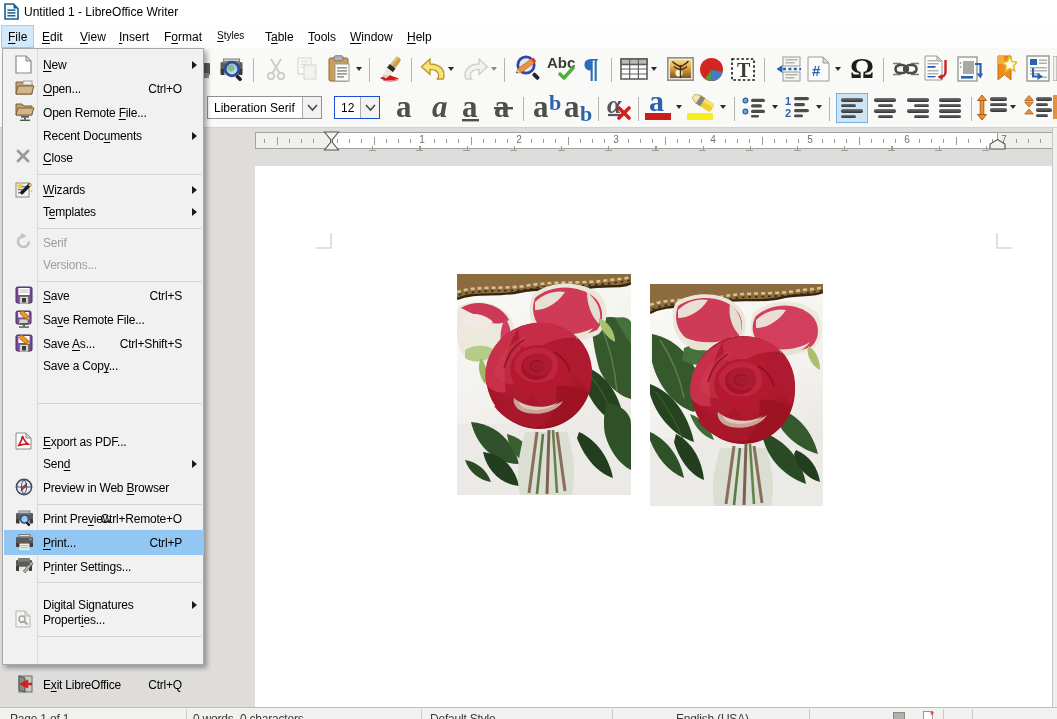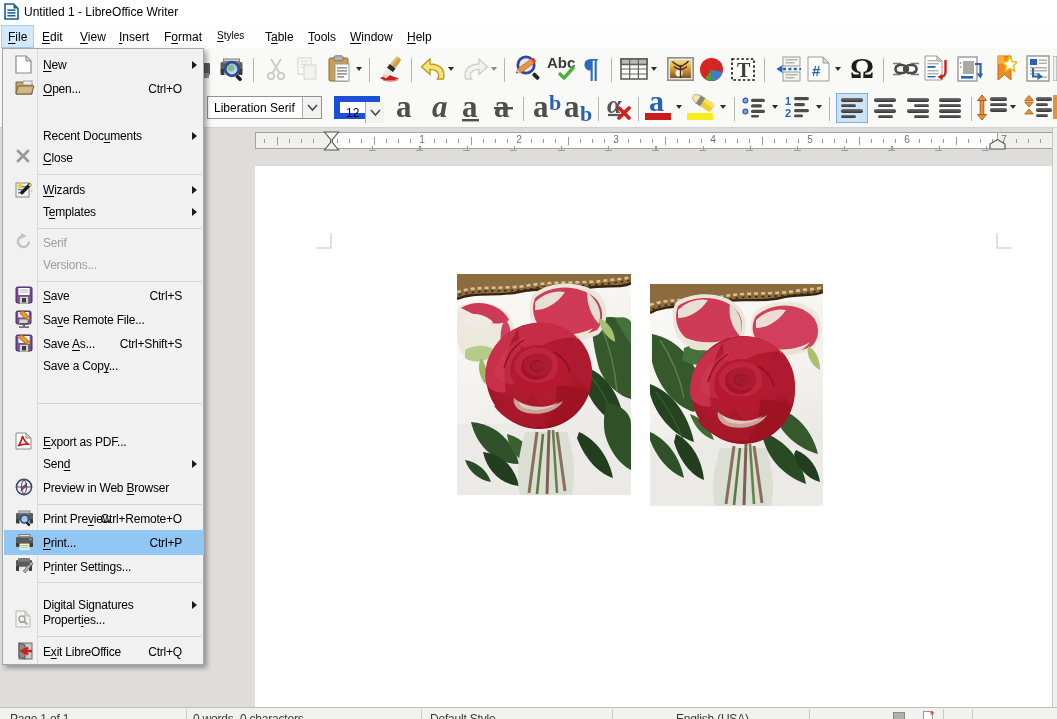--- a/index.html
+++ b/index.html
@@ -220,21 +220,21 @@
 <svg class="abs" style="left:1053px;top:56px" width="4" height="25" viewBox="0 0 4 25">
     <rect x="0" y="0" width="4" height="25" fill="#f0f0ed" stroke="#9a9a97"></rect>
   </svg>
 <div class="abs" style="left:207px;top:96px;width:115px;height:23px;background:#fff;border:1px solid #919191;">
 <div class="abs" style="left:6px;top:4px;font-size:12px;color:#000;">Liberation Serif</div>
 <div class="abs" style="left:94px;top:0;width:19px;height:21px;background:#f2f2f0;border-left:1px solid #adadaa;">
 <svg width="19" height="21" viewBox="0 0 19 21">
         <path d="M5 8 L9.5 13 L14 8" fill="none" stroke="#4a4a48" stroke-width="1.6"></path>
       </svg></div>
 </div>
-<div class="abs" style="left:334px;top:96px;width:46px;height:23px;background:#fff;border:6px solid #1d4ed8;">
+<div class="abs" style="left:334px;top:96px;width:46px;height:23px;background:#fff;border:1px solid #1d4ed8;">
 <div class="abs" style="left:6px;top:4px;font-size:12px;color:#000;">12</div>
 <div class="abs" style="left:25px;top:0;width:19px;height:21px;background:#f2f2f0;border-left:1px solid #adadaa;">
 <svg width="19" height="21" viewBox="0 0 19 21">
         <path d="M5 8 L9.5 13 L14 8" fill="none" stroke="#4a4a48" stroke-width="1.6"></path>
       </svg></div>
 </div>
 <svg class="abs" style="left:396px;top:94px" width="34" height="28" viewBox="0 0 34 28">
     <text x="0" y="23" font-family="Liberation Serif" font-weight="bold" font-size="31" fill="#4e4e4c">a</text>
   </svg>
 <svg class="abs" style="left:430px;top:94px" width="34" height="28" viewBox="0 0 34 28">
@@ -641,20 +641,30 @@
 </div>
 <div class="mrow" style="top:28.0px;">
 <div class="txt "><u>O</u>pen...</div>
 <div class="sc">Ctrl+O</div>
 <div class="abs" style="left:11px;top:2px;"><svg width="20" height="16" viewBox="0 0 20 16">
           <path d="M1 3 L7 3 L9 5 L17 5 L17 15 L1 15 Z" fill="#c3a375" stroke="#7a6138"></path>
           <rect x="8" y="2" width="9" height="4" fill="#efefec" stroke="#8a8a87" stroke-width="0.8"></rect>
           <path d="M3 7 L19 7 L16.5 15 L1 15 Z" fill="#d3b587" stroke="#7a6138"></path>
         </svg></div>
 </div>
+<div class="mrow" style="top:52.0px;">
+<div class="txt ">Open Remote <u>F</u>ile...</div>
+<div class="abs" style="left:11px;top:2px;"><svg width="21" height="18" viewBox="0 0 21 18">
+          <path d="M1 1 L7 1 L9 3 L17 3 L17 12 L1 12 Z" fill="#c3a375" stroke="#7a6138"></path>
+          <path d="M3 5 L19 5 L16.5 12 L1 12 Z" fill="#d3b587" stroke="#7a6138"></path>
+          <rect x="6" y="13" width="8" height="1.6" fill="#555"></rect>
+          <rect x="9" y="14.6" width="2" height="2" fill="#555"></rect>
+          <rect x="5" y="16.6" width="10" height="1.4" fill="#555"></rect>
+        </svg></div>
+</div>
 <div class="mrow" style="top:75.0px;">
 <div class="txt ">Recent Doc<u>u</u>ments</div>
 <div class="arr"></div>
 </div>
 <div class="mrow" style="top:97.0px;">
 <div class="txt "><u>C</u>lose</div>
 <div class="abs" style="left:11px;top:2px;"><svg width="16" height="16" viewBox="0 0 16 16">
           <g stroke="#9a9a98" stroke-width="2.8" stroke-linecap="round">
             <path d="M3 3 L13 13"></path>
             <path d="M13 3 L3 13"></path>
@@ -802,21 +812,21 @@
 <div class="mrow" style="top:559.0px;">
 <div class="txt ">Propert<u>i</u>es...</div>
 <div class="abs" style="left:11px;top:2px;"><svg width="17" height="18" viewBox="0 0 17 18">
           <path d="M1 1 L10 1 L15 6 L15 17 L1 17 Z" fill="#f4f4f1" stroke="#b5b5b2"></path>
           <path d="M10 1 L15 6 L10 6 Z" fill="#e0e0dc" stroke="#b5b5b2"></path>
           <circle cx="7" cy="9" r="3" fill="none" stroke="#a5a5a2" stroke-width="1.6"></circle>
           <path d="M9 11 L12.5 14.5" stroke="#a5a5a2" stroke-width="1.8"></path>
           <path d="M5 13 C7 12 9 12 11 13" stroke="#a5a5a2" stroke-width="1.2" fill="none"></path>
         </svg></div>
 </div>
-<div class="mrow" style="top:591.0px;text-decoration:underline;">
+<div class="mrow" style="top:624px;text-decoration:underline;">
 <div class="txt ">E<u>x</u>it LibreOffice</div>
 <div class="sc">Ctrl+Q</div>
 <div class="abs" style="left:11px;top:2px;"><svg width="18" height="18" viewBox="0 0 18 18">
           <rect x="4" y="1" width="13" height="16" fill="#c9c9c6" stroke="#6b6b68"></rect>
           <path d="M4 1 L10 3 L10 17 L4 15 Z" fill="#8a8a87" stroke="#555"></path>
           <path d="M16 5 L16 9 L11 9 L11 5 Z" fill="none"></path>
           <path d="M17 9 L9 9 M9 9 L13 5.5 M9 9 L13 12.5" stroke="#cc2020" stroke-width="2.4" fill="none"></path>
           <path d="M10 5.5 L4.5 9 L10 12.5 Z" fill="#cc2020"></path>
         </svg></div>
 </div>

